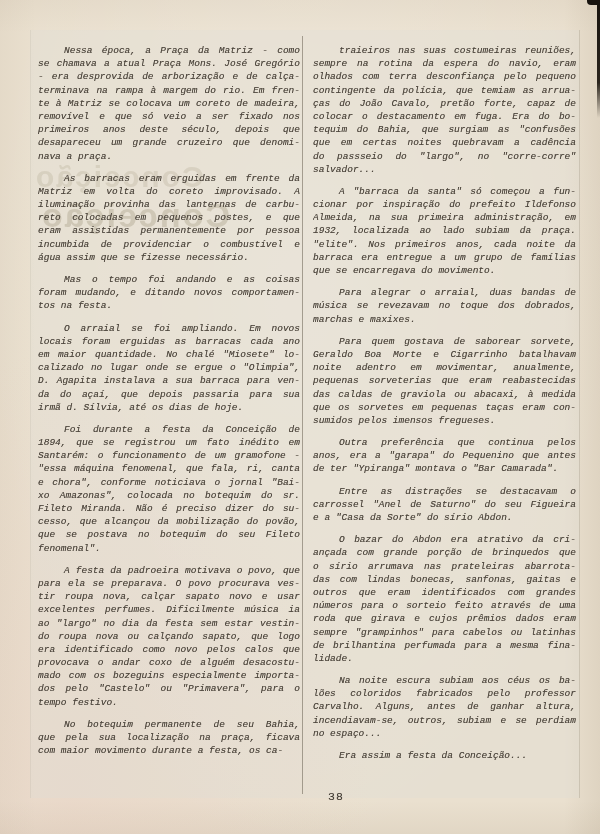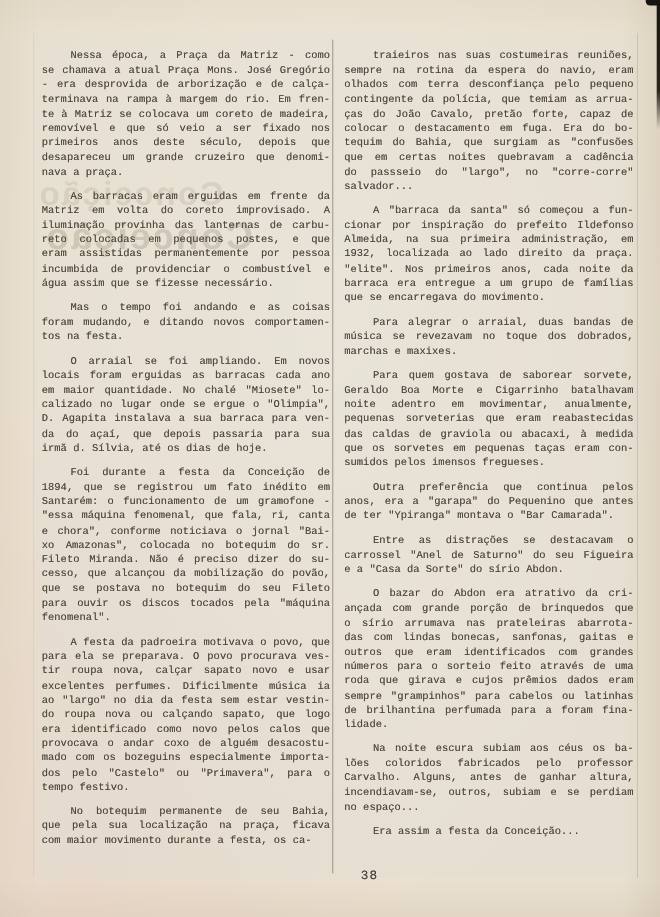--- a/index.html
+++ b/index.html
@@ -51,21 +51,21 @@
     background:#17130e;border-bottom-left-radius:4px;
   }
   
   .col{
     position:absolute;top:44px;
     font-size:9.5px;color:#4c453c;
     text-shadow:0 0 0.6px rgba(76,69,60,0.55);
   }
   #col-left{left:38px;width:262px;}
   #col-right{left:313px;width:263px;}
-  .para{margin-top:9px;}
+  .para{margin-top:9px;font-style:italic;}
   .para:first-child{margin-top:0;}
   .line{
     height:13.2px;line-height:13.2px;overflow:hidden;
     text-align:justify;text-align-last:justify;
   }
   .line.last{text-align-last:left;}
   .line.first{padding-left:26px;}
   .page-number{
     position:absolute;left:284px;top:790px;
     font-size:11.5px;color:#453f37;letter-spacing:1px;
@@ -126,21 +126,20 @@
     <div class="para">
       <div class="line first">Foi durante a festa da Conceição de</div>
       <div class="line">1894, que se registrou um fato inédito em</div>
       <div class="line">Santarém: o funcionamento de um gramofone -</div>
       <div class="line">"essa máquina fenomenal, que fala, ri, canta</div>
       <div class="line">e chora", conforme noticiava o jornal "Bai-</div>
       <div class="line">xo Amazonas", colocada no botequim do sr.</div>
       <div class="line">Fileto Miranda. Não é preciso dizer do su-</div>
       <div class="line">cesso, que alcançou da mobilização do povão,</div>
       <div class="line">que se postava no botequim do seu Fileto</div>
-      <div class="line">para ouvir os discos tocados pela "máquina</div>
       <div class="line last">fenomenal".</div>
     </div>
     <div class="para">
       <div class="line first">A festa da padroeira motivava o povo, que</div>
       <div class="line">para ela se preparava. O povo procurava ves-</div>
       <div class="line">tir roupa nova, calçar sapato novo e usar</div>
       <div class="line">excelentes perfumes. Dificilmente música ia</div>
       <div class="line">ao "largo" no dia da festa sem estar vestin-</div>
       <div class="line">do roupa nova ou calçando sapato, que logo</div>
       <div class="line">era identificado como novo pelos calos que</div>
@@ -165,21 +164,21 @@
       <div class="line">colocar o destacamento em fuga. Era do bo-</div>
       <div class="line">tequim do Bahia, que surgiam as "confusões</div>
       <div class="line">que em certas noites quebravam a cadência</div>
       <div class="line">do passseio do "largo", no "corre-corre"</div>
       <div class="line last">salvador...</div>
     </div>
     <div class="para">
       <div class="line first">A "barraca da santa" só começou a fun-</div>
       <div class="line">cionar por inspiração do prefeito Ildefonso</div>
       <div class="line">Almeida, na sua primeira administração, em</div>
-      <div class="line">1932, localizada ao lado direito da praça.</div>
+      <div class="line">1932, localizada ao lado subiam da praça.</div>
       <div class="line">"elite". Nos primeiros anos, cada noite da</div>
       <div class="line">barraca era entregue a um grupo de famílias</div>
       <div class="line last">que se encarregava do movimento.</div>
     </div>
     <div class="para">
       <div class="line first">Para alegrar o arraial, duas bandas de</div>
       <div class="line">música se revezavam no toque dos dobrados,</div>
       <div class="line last">marchas e maxixes.</div>
     </div>
     <div class="para">
@@ -203,21 +202,21 @@
     </div>
     <div class="para">
       <div class="line first">O bazar do Abdon era atrativo da cri-</div>
       <div class="line">ançada com grande porção de brinquedos que</div>
       <div class="line">o sírio arrumava nas prateleiras abarrota-</div>
       <div class="line">das com lindas bonecas, sanfonas, gaitas e</div>
       <div class="line">outros que eram identificados com grandes</div>
       <div class="line">números para o sorteio feito através de uma</div>
       <div class="line">roda que girava e cujos prêmios dados eram</div>
       <div class="line">sempre "grampinhos" para cabelos ou latinhas</div>
-      <div class="line">de brilhantina perfumada para a foram fina-</div>
+      <div class="line">de brilhantina perfumada para a mesma fina-</div>
       <div class="line last">lidade.</div>
     </div>
     <div class="para">
       <div class="line first">Na noite escura subiam aos céus os ba-</div>
       <div class="line">lões coloridos fabricados pelo professor</div>
       <div class="line">Carvalho. Alguns, antes de ganhar altura,</div>
       <div class="line">incendiavam-se, outros, subiam e se perdiam</div>
       <div class="line last">no espaço...</div>
     </div>
     <div class="para">

